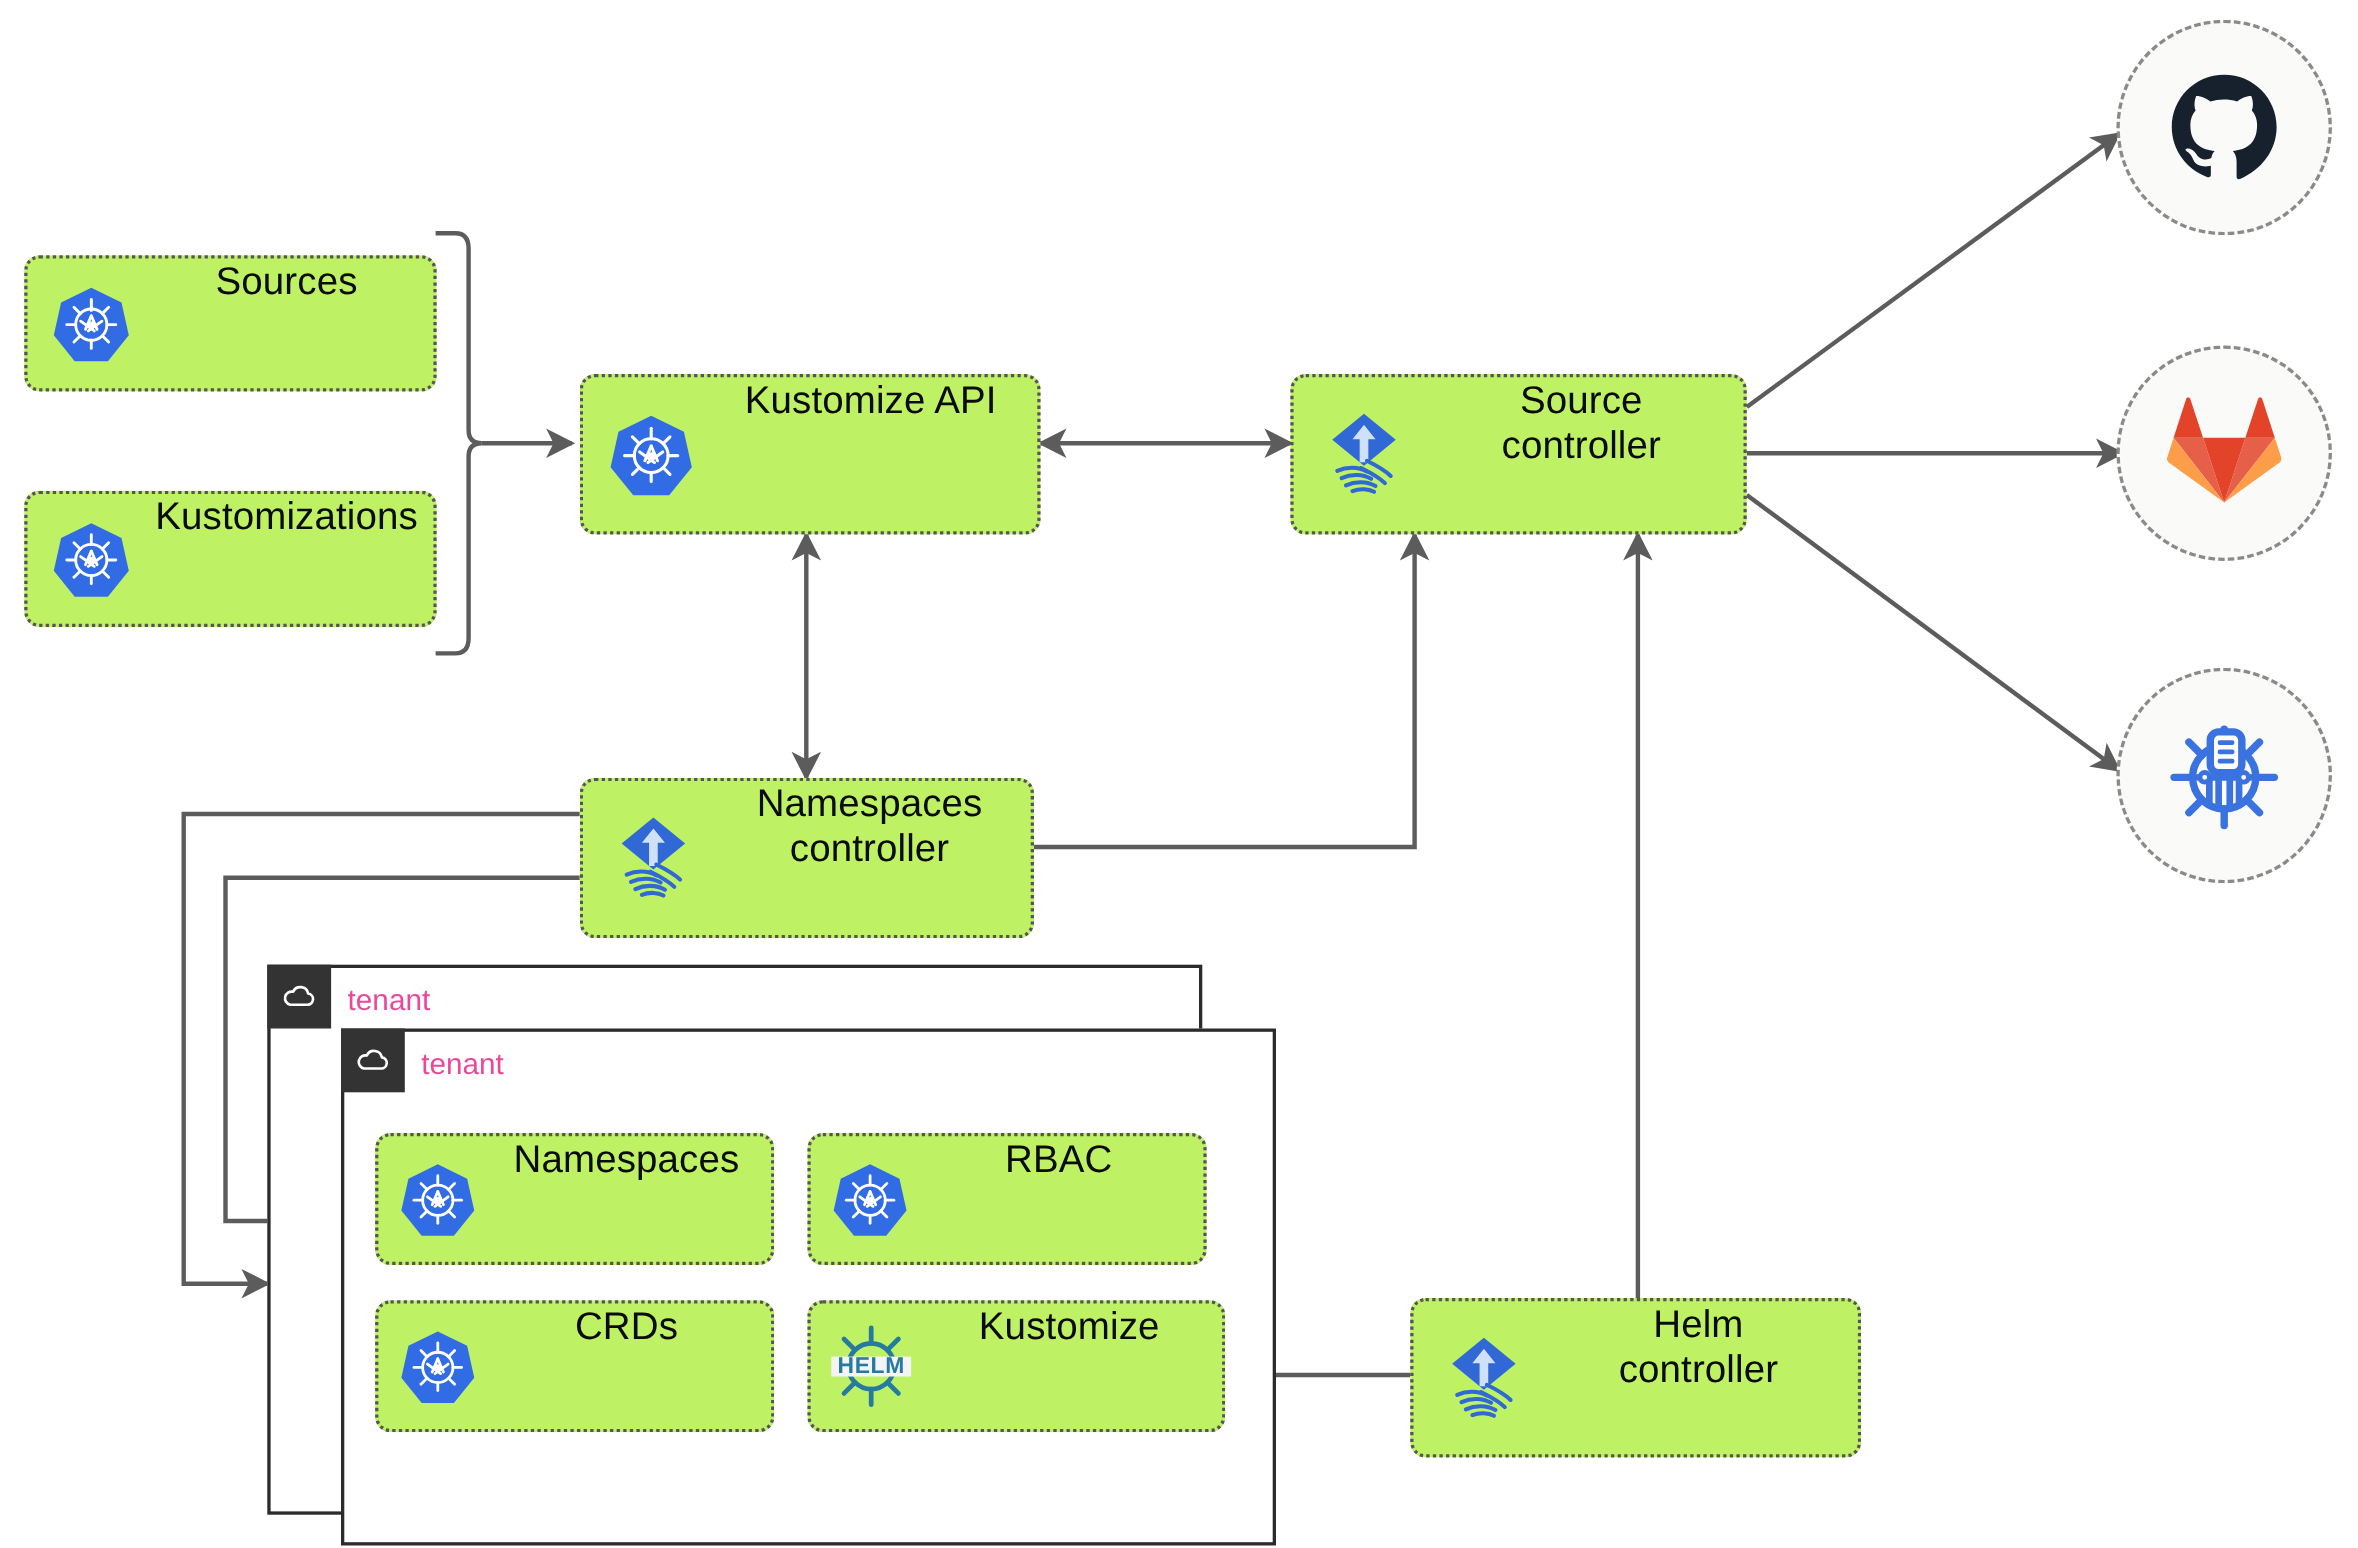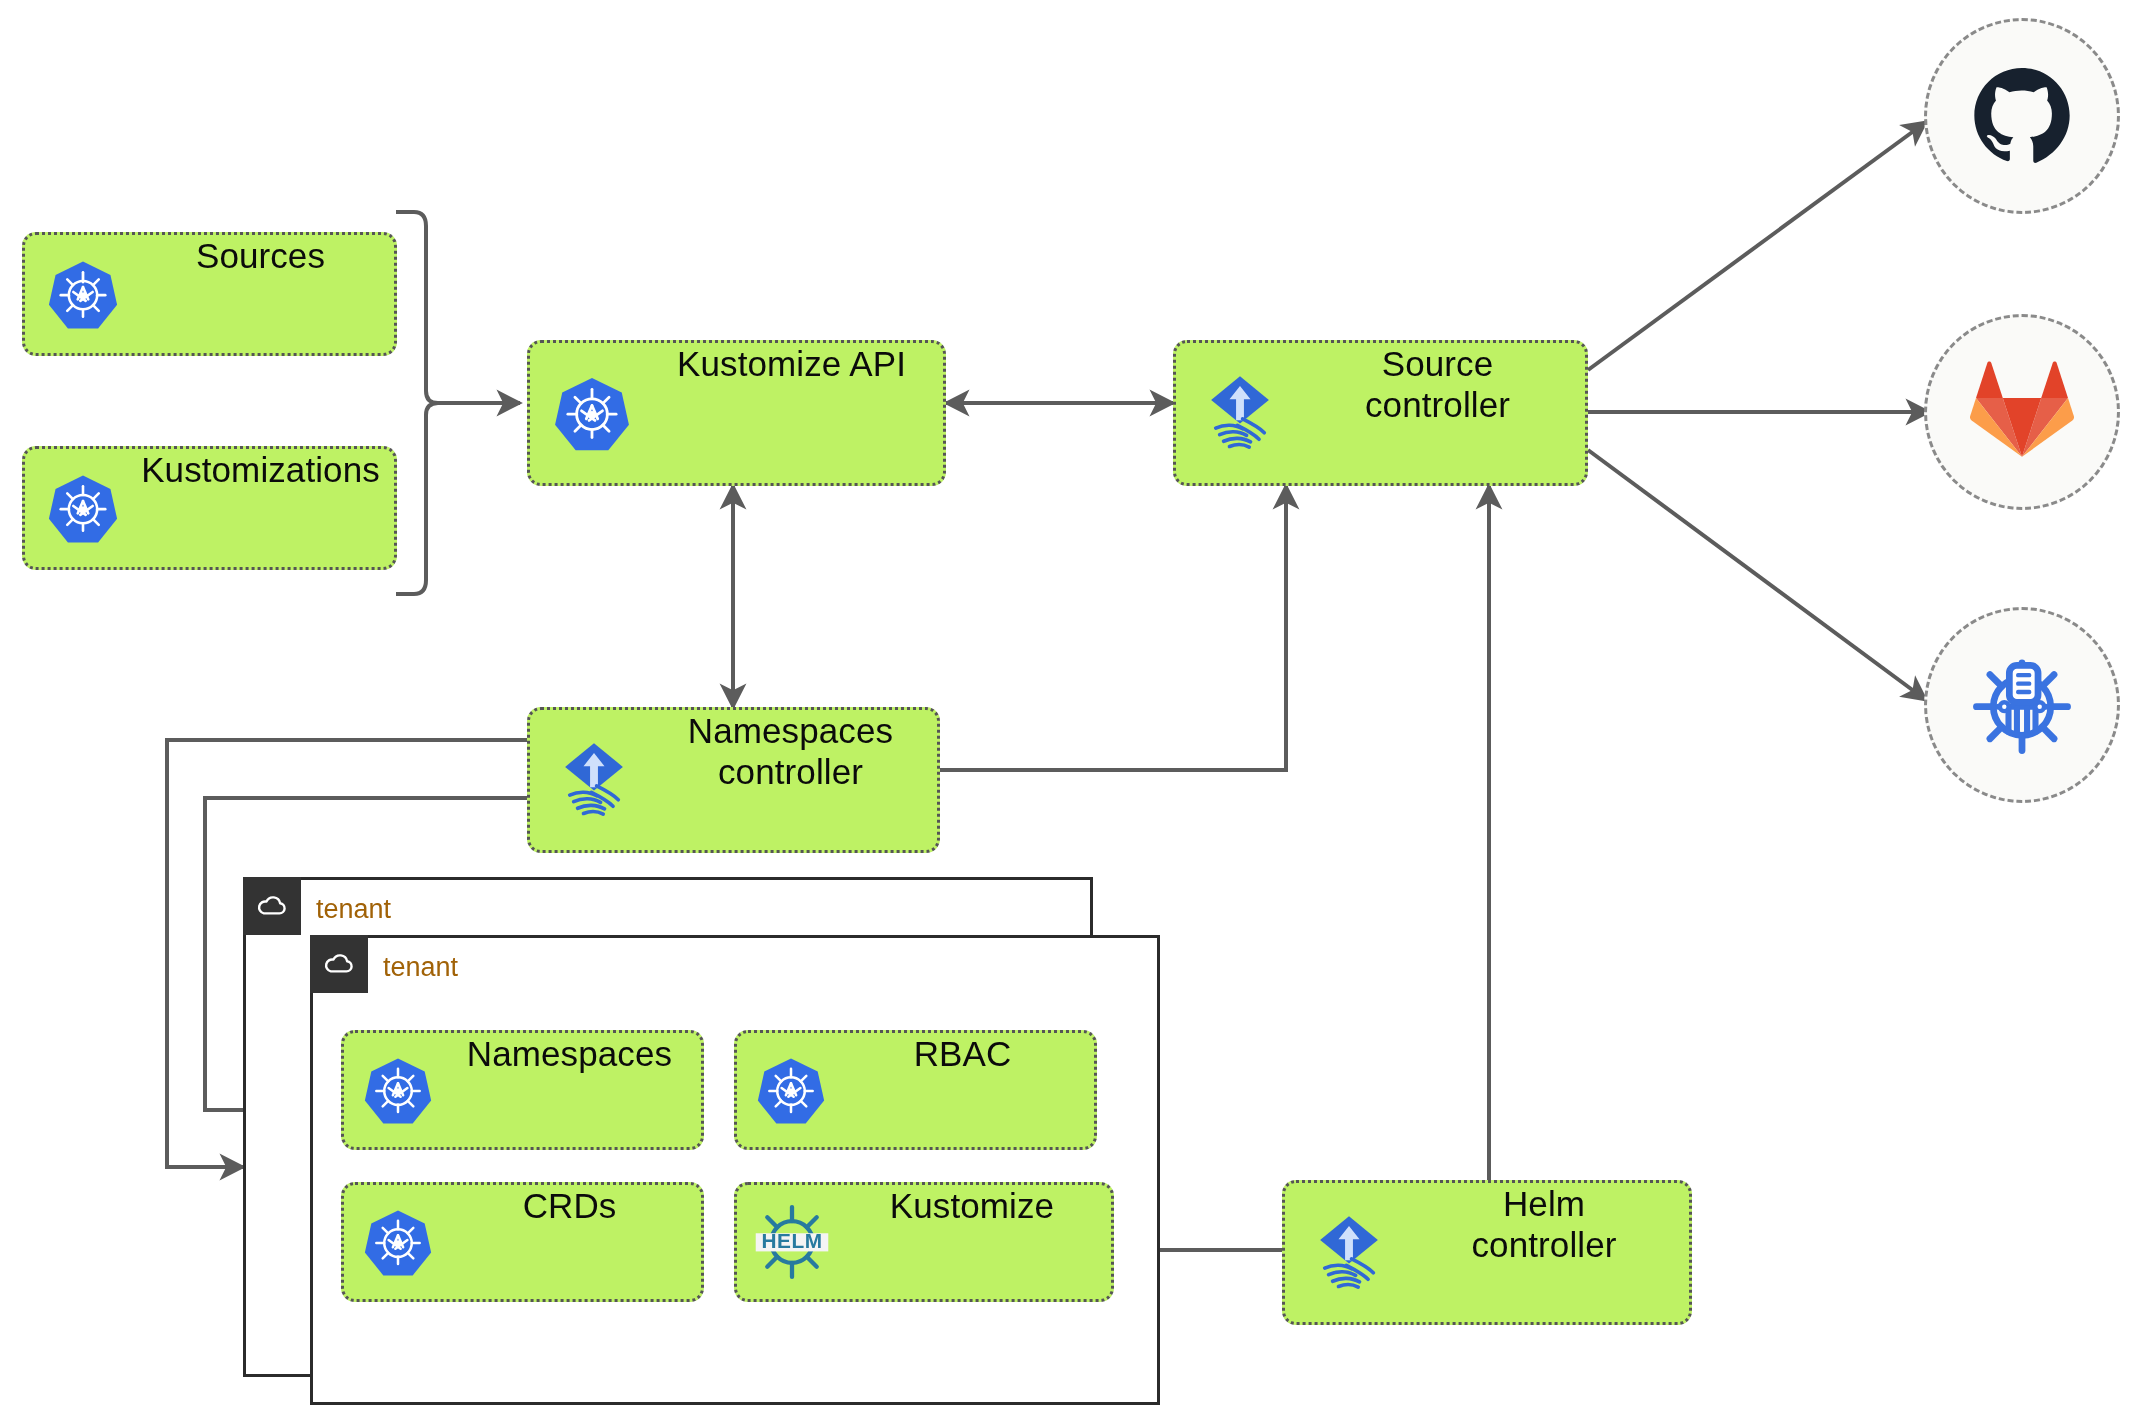--- a/index.html
+++ b/index.html
@@ -73,21 +73,21 @@
     align-items: center;
     justify-content: center;
     width: 58px;
   }
   .tenant-name {
     position: absolute;
     top: 0;
     height: 58px;
     line-height: 58px;
     font-size: 27px;
-    color: #a16207;
+    color: #ec4899;
   }
 
   
   .circ {
     position: absolute;
     box-sizing: border-box;
     border: 3px dashed #8a8a8a;
     border-radius: 50%;
     background: #fafaf8;
     display: flex;

